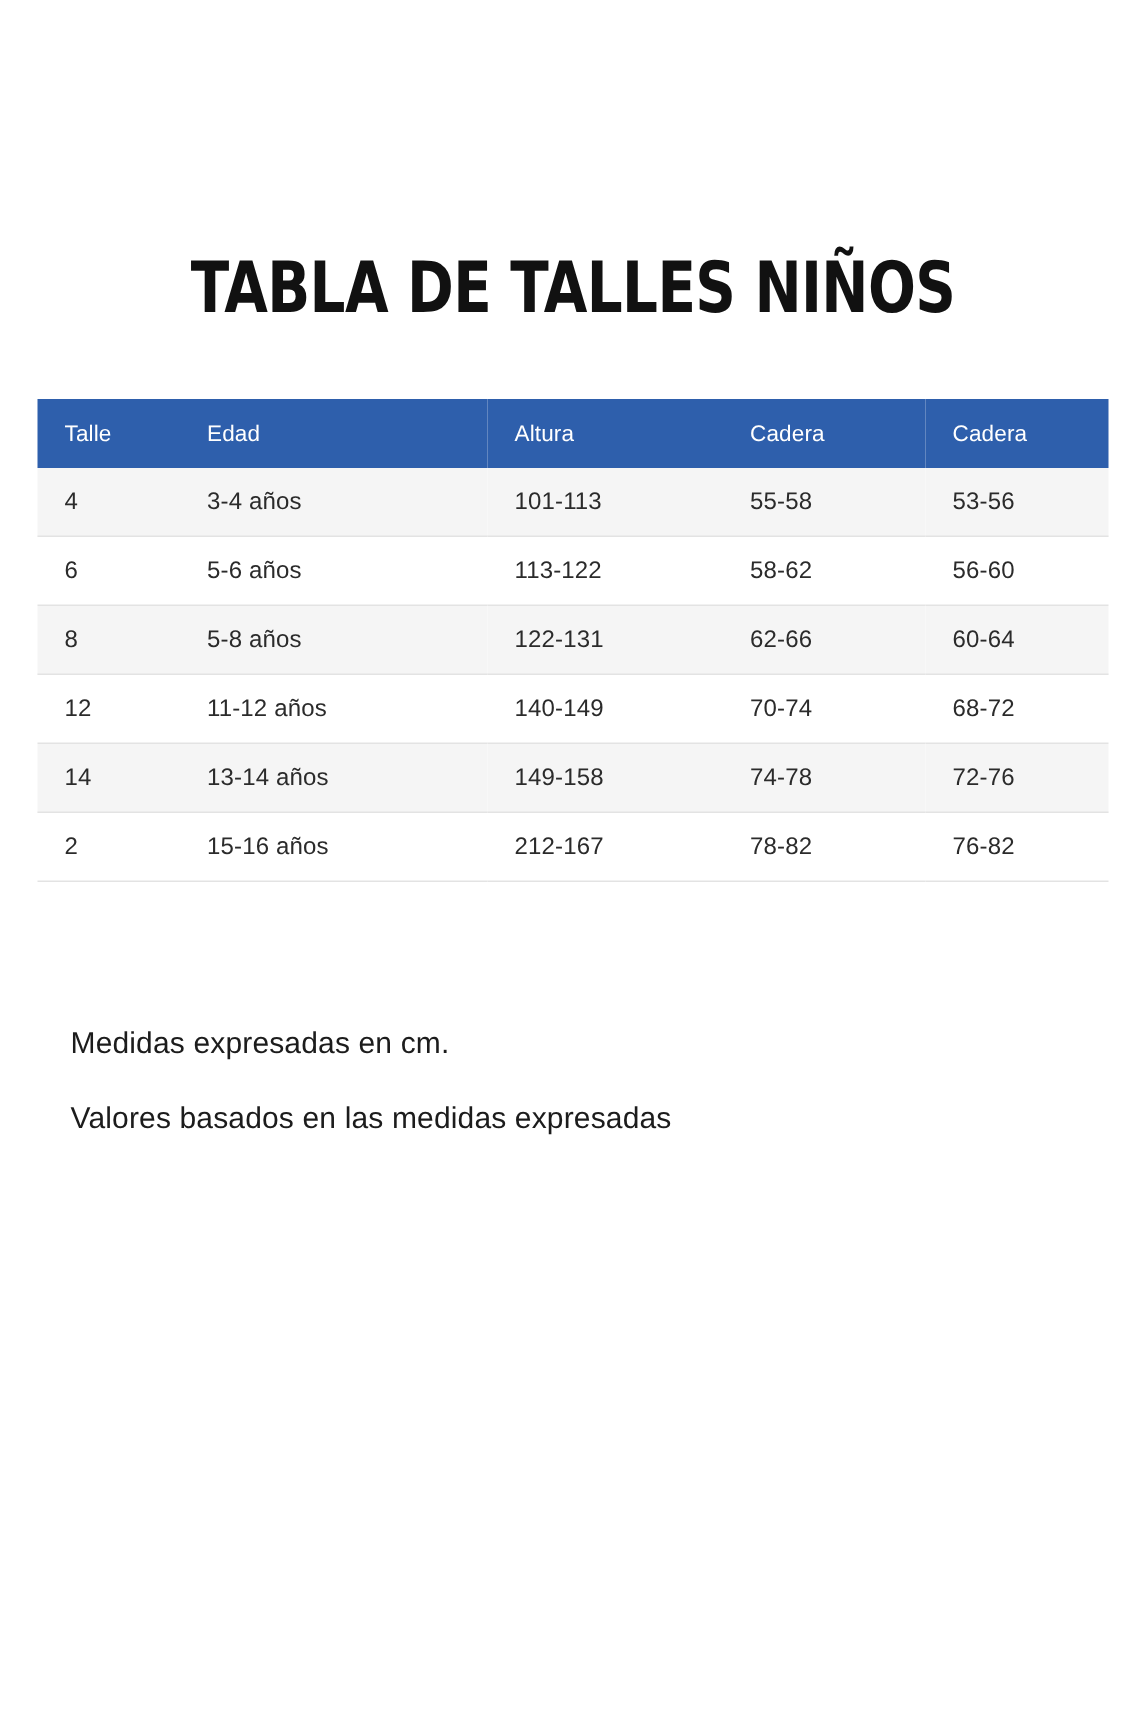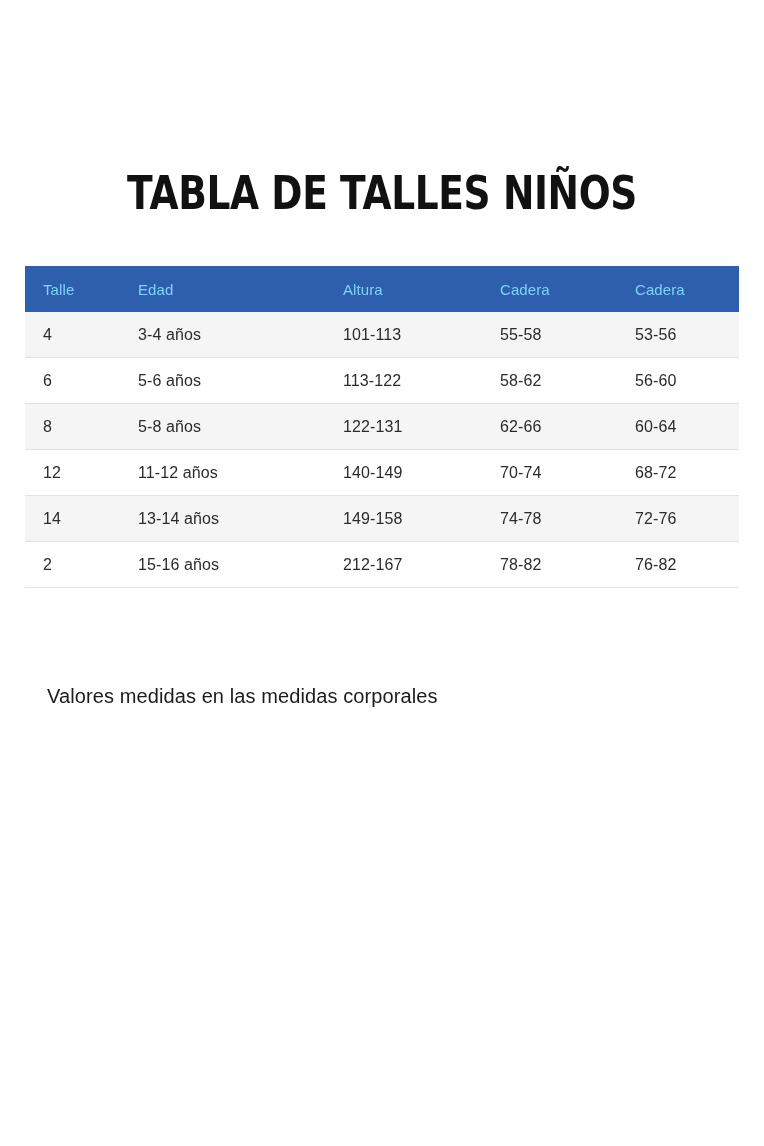--- a/index.html
+++ b/index.html
@@ -43,21 +43,21 @@
     left: 25px;
     width: 714px;
   }
   table.size-table {
     border-collapse: collapse;
     width: 714px;
     table-layout: fixed;
   }
   table.size-table th {
     background: #2e5fac;
-    color: #7dd3fc;
+    color: #ffffff;
     font-weight: 400;
     font-size: 15px;
     text-align: left;
     padding: 14px 0 14px 18px;
     height: 18px;
     border: none;
     letter-spacing: 0.1px;
   }
   table.size-table td {
     font-size: 16px;
@@ -162,16 +162,17 @@
           <td>15-16 años</td>
           <td>212-167</td>
           <td>78-82</td>
           <td>76-82</td>
         </tr>
       </tbody>
     </table>
   </div>
 
   <div class="notes">
-    <div class="note-line">Valores medidas en las medidas corporales</div>
+    <div class="note-line">Medidas expresadas en cm.</div>
+    <div class="note-line">Valores basados en las medidas expresadas</div>
   </div>
 
 </div>
 
 </body></html>

